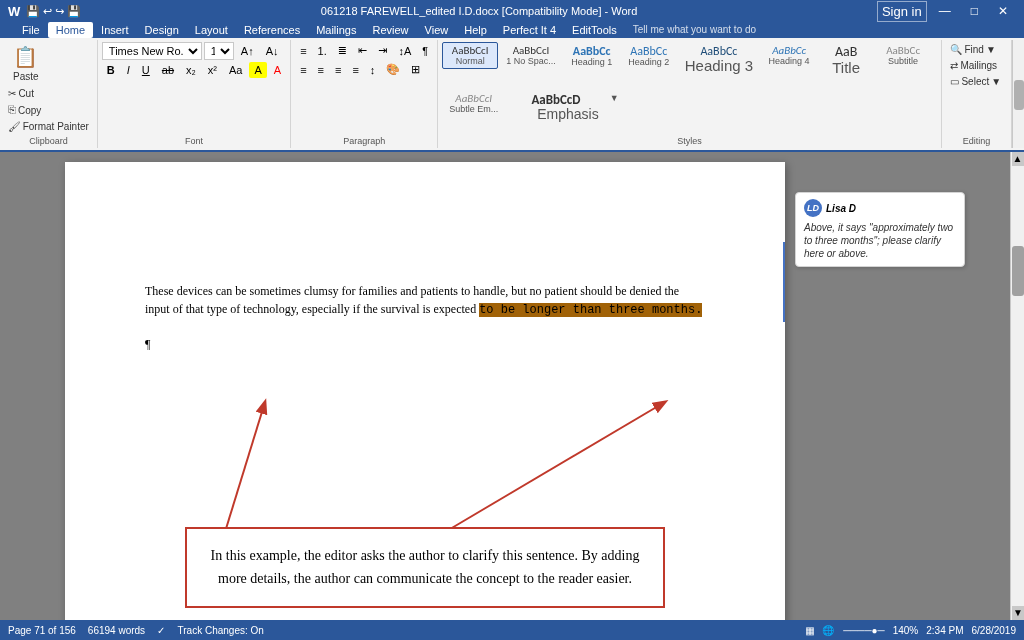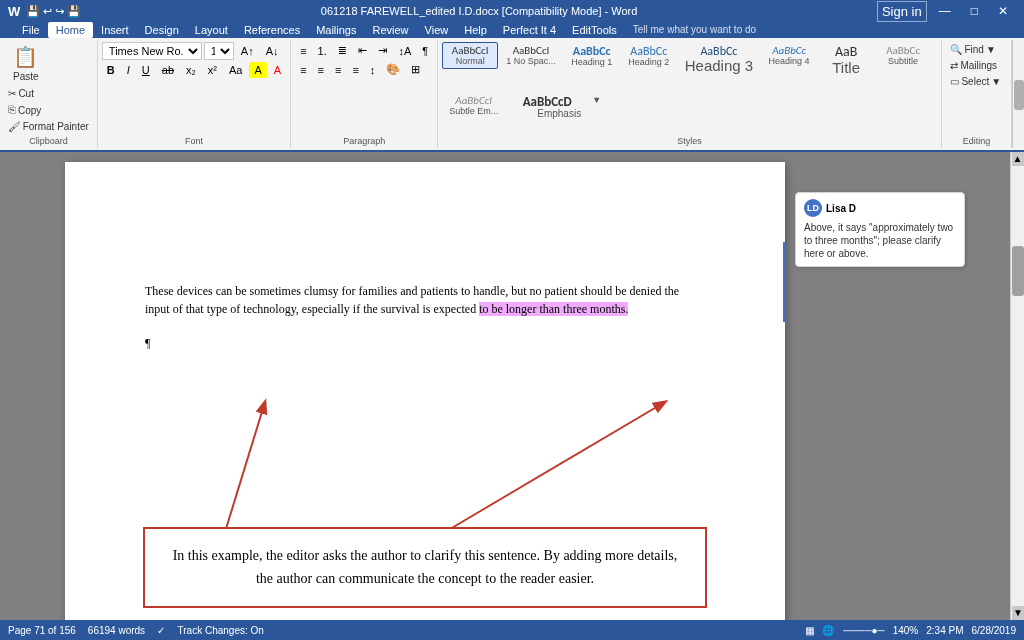--- a/index.html
+++ b/index.html
@@ -66,33 +66,35 @@
     
     .doc-paragraph {
       font-family: 'Times New Roman', Times, serif;
       font-size: 12px;
       line-height: 1.5;
       color: #000;
       margin-bottom: 12px;
     }
 
     .highlighted-text {
-      background: #f0abfc;
+      background: #a16207;
+      font-family: Liberation Mono, monospace;
     }
 
     
     .comment-bubble {
       background: white;
       border: 1px solid #d4d4d4;
       border-radius: 4px;
       padding: 6px 8px;
       font-size: 10px;
       box-shadow: 1px 1px 4px rgba(0,0,0,0.2);
       position: relative;
       margin-top: 20px;
+      font-style: italic;
     }
     .comment-header {
       display: flex;
       align-items: center;
       gap: 4px;
       margin-bottom: 4px;
     }
     .comment-avatar {
       width: 18px;
       height: 18px;
@@ -360,21 +362,21 @@
       <div class="style-cell">
         <span class="style-cell-text" style="font-size:11px;color:#888;">AaBbCc</span>
         <span style="font-size:9px;">Subtitle</span>
       </div>
       <div class="style-cell">
         <span class="style-cell-text" style="font-size:11px;color:#888;font-style:italic;">AaBbCcI</span>
         <span style="font-size:9px;">Subtle Em...</span>
       </div>
       <div class="style-cell">
         <span class="style-cell-text" style="font-size:13px;font-weight:bold;color:#333;">AaBbCcD</span>
-        <span style="font-size:10px;padding-left:24px;">Emphasis</span>
+        <span style="font-size:14px;padding-left:24px;">Emphasis</span>
       </div>
       <div class="style-cell" style="min-width:14px;padding:2px;">
         <span>▼</span>
       </div>
     </div>
     <div class="rb-group-label">Styles</div>
   </div>
 
   <div class="rb-group" style="min-width:70px;">
     <div class="rb-group-inner" style="flex-direction:column;gap:1px;">
@@ -411,21 +413,21 @@
       <div style="margin-top:80px;">
         <p class="doc-paragraph">
           <span>These devices can be sometimes clumsy for families and patients to handle, but no patient should be denied the input of that type of technology, especially if the survival is expected </span><span class="highlighted-text">to be longer than three months.</span>
         </p>
         <div style="height:6px;"></div>
         <span style="font-family:'Times New Roman',serif;font-size:12px;">¶</span>
       </div>
 
       <div style="position:absolute;right:0;top:80px;height:80px;width:2px;background:#4472c4;"></div>
 
-      <div style="position:absolute;bottom:30px;left:50%;transform:translateX(-50%);border:2px solid #c0392b;background:white;padding:16px 20px;text-align:center;font-family:'Times New Roman',Times,serif;font-size:14px;line-height:1.6;color:#000;width:564px;z-index:10;">
+      <div style="position:absolute;bottom:30px;left:50%;transform:translateX(-50%);border:2px solid #c0392b;background:white;padding:16px 20px;text-align:center;font-family:'Times New Roman',Times,serif;font-size:14px;line-height:1.6;color:#000;width:480px;z-index:10;">
         <span>In this example, the editor asks the author to clarify this sentence. By adding more details, the author can communicate the concept to the reader easier.</span>
       </div>
 
       <svg style="position:absolute;top:0;left:0;width:100%;height:100%;pointer-events:none;z-index:5;">
 
         <line x1="160" y1="370" x2="200" y2="240" stroke="#c0392b" stroke-width="2" marker-end="url(#arrow)"></line>
 
         <line x1="380" y1="370" x2="600" y2="240" stroke="#c0392b" stroke-width="2" marker-end="url(#arrow)"></line>
         <defs>
           <marker id="arrow" markerWidth="8" markerHeight="8" refX="6" refY="3" orient="auto">

